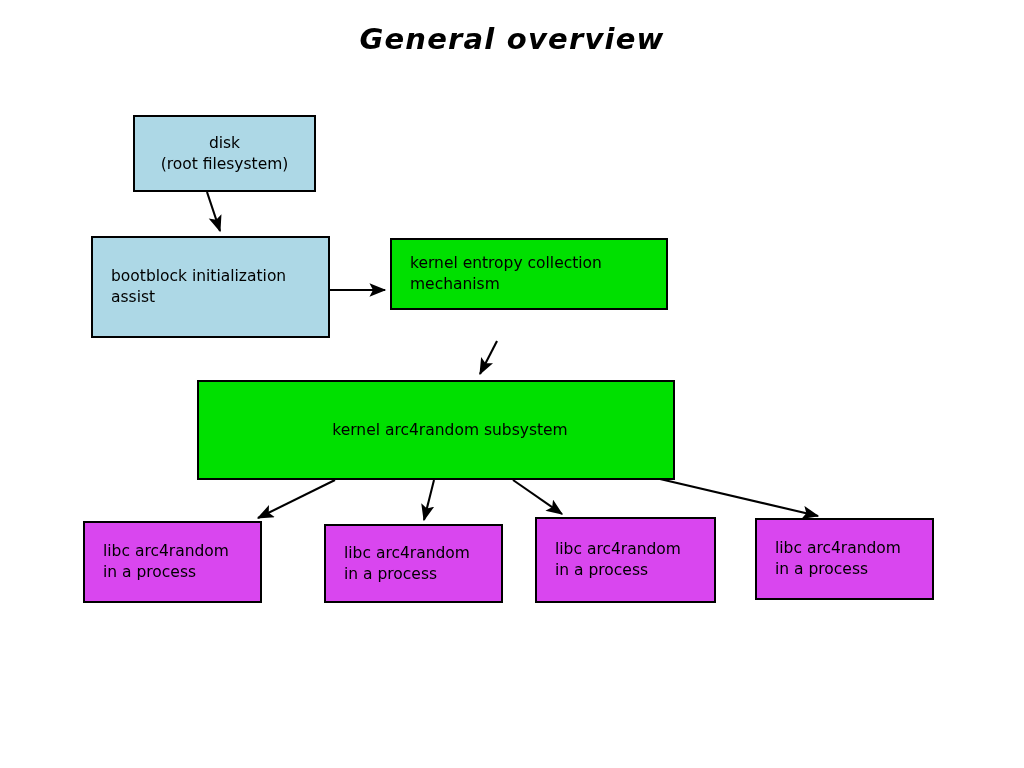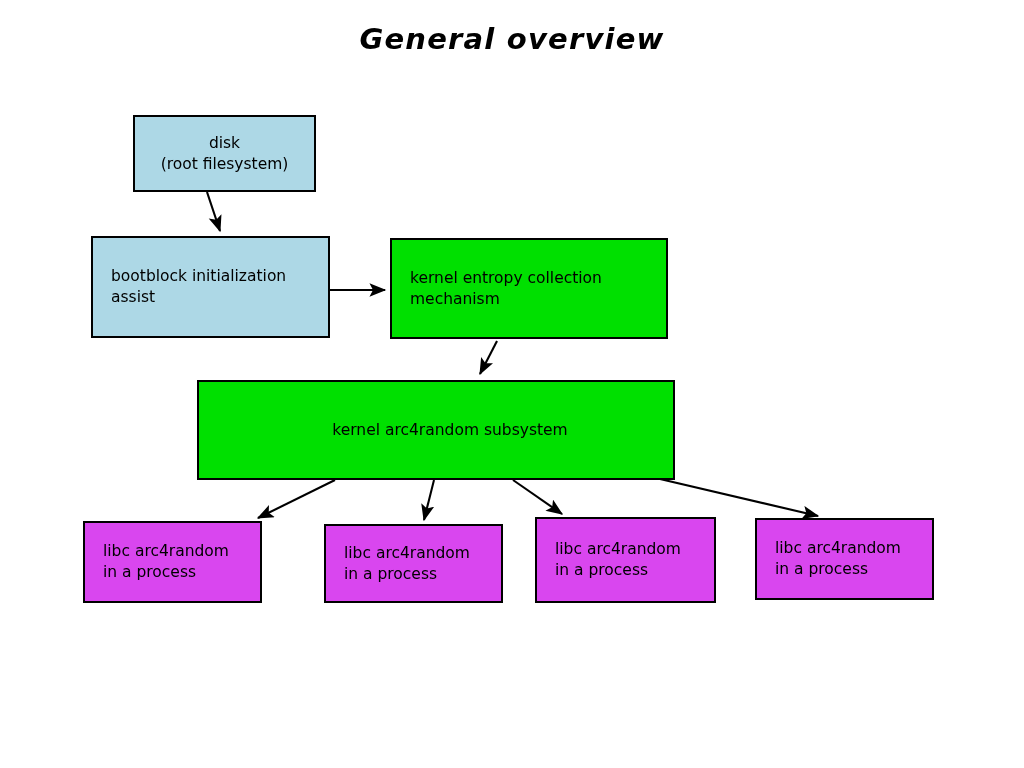--- a/index.html
+++ b/index.html
@@ -100,21 +100,21 @@
   <div class="node fill-blue left-text" style="left:91px; top:236px; width:239px; height:102px;">
     <span class="node-label">bootblock initialization
 assist</span>
   </div>
 
   <div class="node fill-blue center-text" style="left:133px; top:115px; width:183px; height:77px;">
     <span class="node-label">disk
 (root filesystem)</span>
   </div>
 
-  <div class="node fill-green left-text" style="left:390px; top:238px; width:278px; height:101px;">
+  <div class="node fill-green left-text" style="left:390px; top:238px; width:278px; height:72px;">
     <span class="node-label">kernel entropy collection
 mechanism</span>
   </div>
 
   <div class="node fill-green center-text" style="left:197px; top:380px; width:478px; height:100px;">
     <span class="node-label">kernel arc4random subsystem</span>
   </div>
 
   <div class="node fill-orange left-text" style="left:83px; top:521px; width:179px; height:82px;">
     <span class="node-label">libc arc4random

